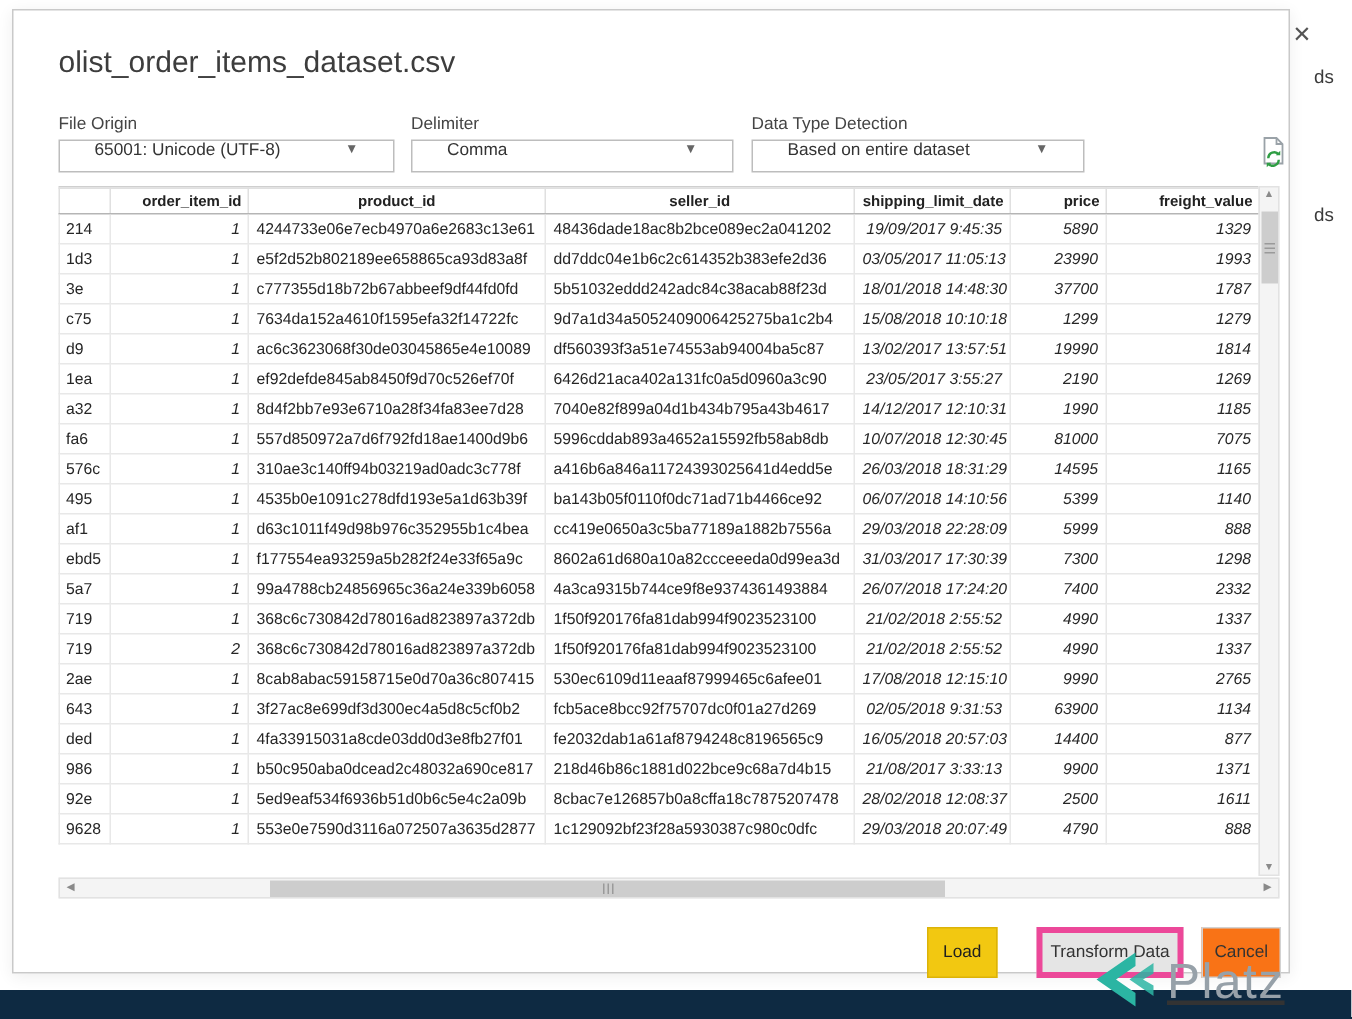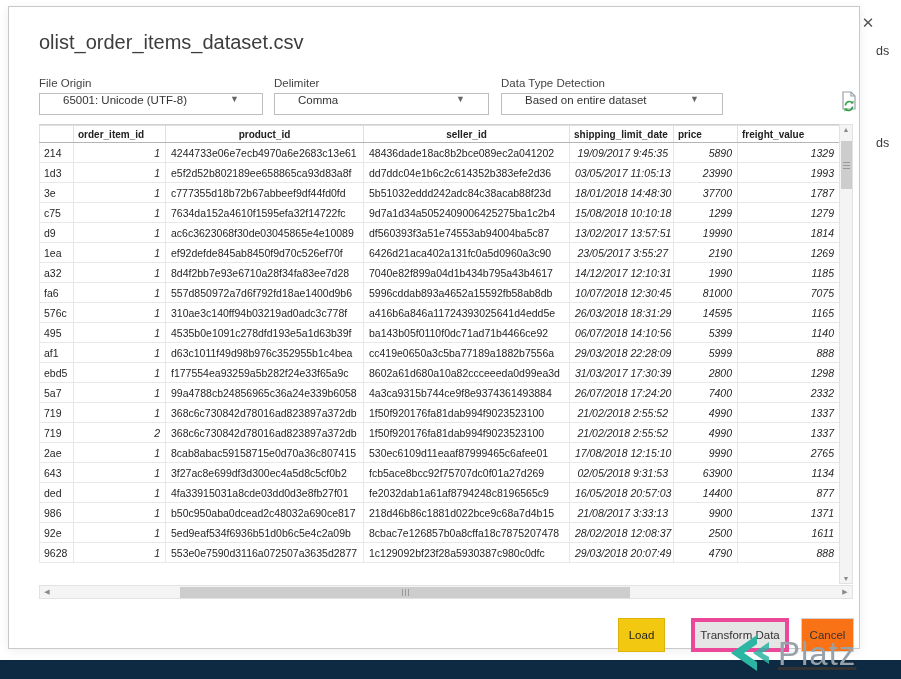--- a/index.html
+++ b/index.html
@@ -44,21 +44,21 @@
   
   .tablewrap{position:absolute;left:30px;top:117px;width:800px;border-top:1px solid #cfcfcf;}
   table{border-collapse:collapse;table-layout:fixed;width:800px;}
   th{font-weight:bold;font-size:10px;height:17px;padding:0 4px;white-space:nowrap;overflow:hidden;
      border:1px solid #e0e0e0;border-bottom:1px solid #b5b5b5;color:#222;text-align:center;cursor:pointer;}
   td{font-size:10.5px;height:20px;padding:0 5px;white-space:nowrap;overflow:hidden;
      border:1px solid #e8e8e8;color:#262626;}
   td.c-num{text-align:right;font-style:italic;}
   td.c-text{text-align:left;}
   td.c-left{text-align:left;padding-left:4px;}
-  th.c-num{text-align:left;}
+  th.c-num{text-align:right;}
   
   .vscroll{position:absolute;left:830px;top:117px;width:14px;height:460px;background:#f4f4f4;
     border:1px solid #e2e2e2;}
   .vscroll .arrow{position:absolute;left:0;width:12px;text-align:center;font-size:7px;color:#8a8a8a;cursor:pointer;}
   .vscroll .up{top:1px;}
   .vscroll .down{bottom:1px;}
   .vthumb{position:absolute;left:1px;top:16px;width:11px;height:48px;background:#cdcdcd;cursor:grab;
     display:flex;flex-direction:column;align-items:center;justify-content:center;gap:2px;}
   .vthumb i{display:block;width:7px;height:1px;background:#9a9a9a;}
   .hscroll{position:absolute;left:30px;top:578px;width:814px;height:14px;background:#f4f4f4;
@@ -245,21 +245,21 @@
             <td class="c-num">29/03/2018 22:28:09</td>
             <td class="c-num">5999</td>
             <td class="c-num">888</td>
           </tr>
           <tr>
             <td class="c-left">ebd5</td>
             <td class="c-num">1</td>
             <td class="c-text">f177554ea93259a5b282f24e33f65a9c</td>
             <td class="c-text">8602a61d680a10a82ccceeeda0d99ea3d</td>
             <td class="c-num">31/03/2017 17:30:39</td>
-            <td class="c-num">2800</td>
+            <td class="c-num">7300</td>
             <td class="c-num">1298</td>
           </tr>
           <tr>
             <td class="c-left">5a7</td>
             <td class="c-num">1</td>
             <td class="c-text">99a4788cb24856965c36a24e339b6058</td>
             <td class="c-text">4a3ca9315b744ce9f8e9374361493884</td>
             <td class="c-num">26/07/2018 17:24:20</td>
             <td class="c-num">7400</td>
             <td class="c-num">2332</td>

